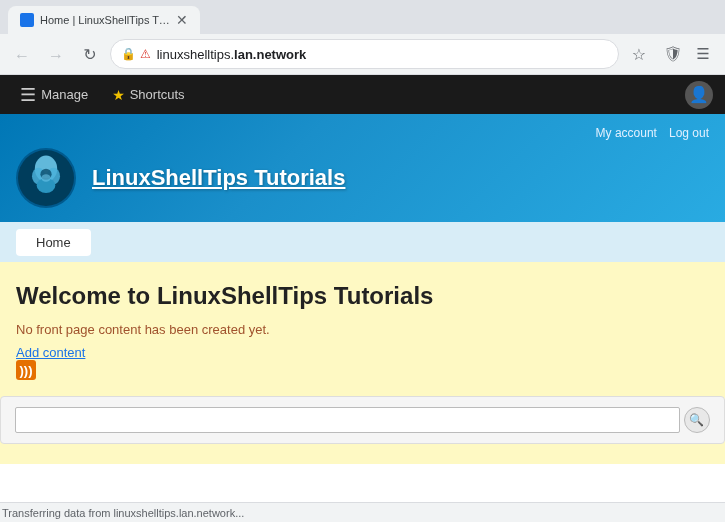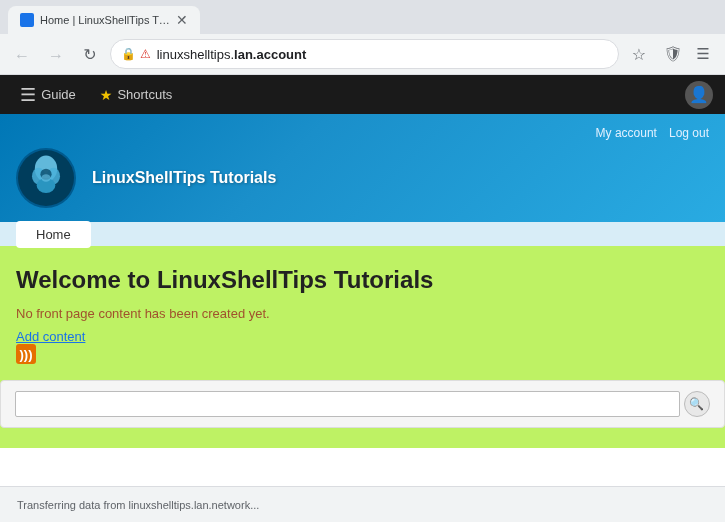--- a/index.html
+++ b/index.html
@@ -183,49 +183,50 @@
       border-radius: 50%;
       background: #005a8e;
       display: flex;
       align-items: center;
       justify-content: center;
       overflow: hidden;
       flex-shrink: 0;
     }
     .site-name {
       color: #fff;
-      font-size: 16px;
+      font-size: 22px;
       font-weight: bold;
       text-shadow: 1px 1px 3px rgba(0,0,0,0.3);
+      text-decoration: underline;
     }
 
     
     .site-nav {
       background: #d8edf7;
       padding: 0 16px;
       display: flex;
       align-items: center;
-      height: 24px;
+      height: 40px;
     }
     .nav-item {
       padding: 6px 20px;
       font-size: 13px;
       color: #333;
       cursor: pointer;
       border-radius: 4px;
     }
     .nav-item.active {
       background: #fff;
       border-radius: 4px;
     }
 
     
     .main-content {
       padding: 20px 16px;
-      background: #bef264;
+      background: #fef9c3;
     }
     .page-title {
       font-size: 24px;
       font-weight: bold;
       color: #222;
       margin-bottom: 12px;
     }
     .front-page-message {
       font-size: 13px;
       color: #a0522d;
@@ -304,24 +305,24 @@
       color: #555;
     }
 
     
     .browser-status-bar {
       position: fixed;
       bottom: 0;
       left: 0;
       background: #f1f3f4;
       border-top: 1px solid #dadce0;
-      height: 36px;
-      display: flex;
-      align-items: center;
-      padding: 0 17px;
+      height: 20px;
+      display: flex;
+      align-items: center;
+      padding: 0 2px;
       font-size: 11px;
       color: #5f6368;
       width: 725px;
     }
   </style>
 </head>
 <body>
 
 <div class="browser-chrome">
 
@@ -337,37 +338,37 @@
     <button class="nav-btn disabled">←</button>
     <button class="nav-btn disabled">→</button>
     <button class="nav-btn">↻</button>
 
     <div class="address-bar">
       <div class="address-bar-icons">
         <span>🔒</span>
         <span style="color:#d93025;">⚠</span>
       </div>
       <span class="address-text">
-        <span>linuxshelltips.</span><span class="address-domain">lan.account</span>
+        <span>linuxshelltips.</span><span class="address-domain">lan.network</span>
       </span>
     </div>
 
     <div class="star-btn">☆</div>
 
     <div class="toolbar-right">
       <button class="toolbar-icon-btn">🛡</button>
       <button class="toolbar-icon-btn">☰</button>
     </div>
   </div>
 </div>
 
 <div class="admin-toolbar">
   <div class="admin-toolbar-item">
     <span class="toolbar-icon-manage">☰</span>
-    <span>Guide</span>
+    <span>Manage</span>
   </div>
   <div class="admin-toolbar-item">
     <span class="toolbar-icon-shortcuts">★</span>
     <span>Shortcuts</span>
   </div>
   <div class="toolbar-spacer"></div>
   <div class="toolbar-user-icon">👤</div>
 </div>
 
 <div class="site-header">

